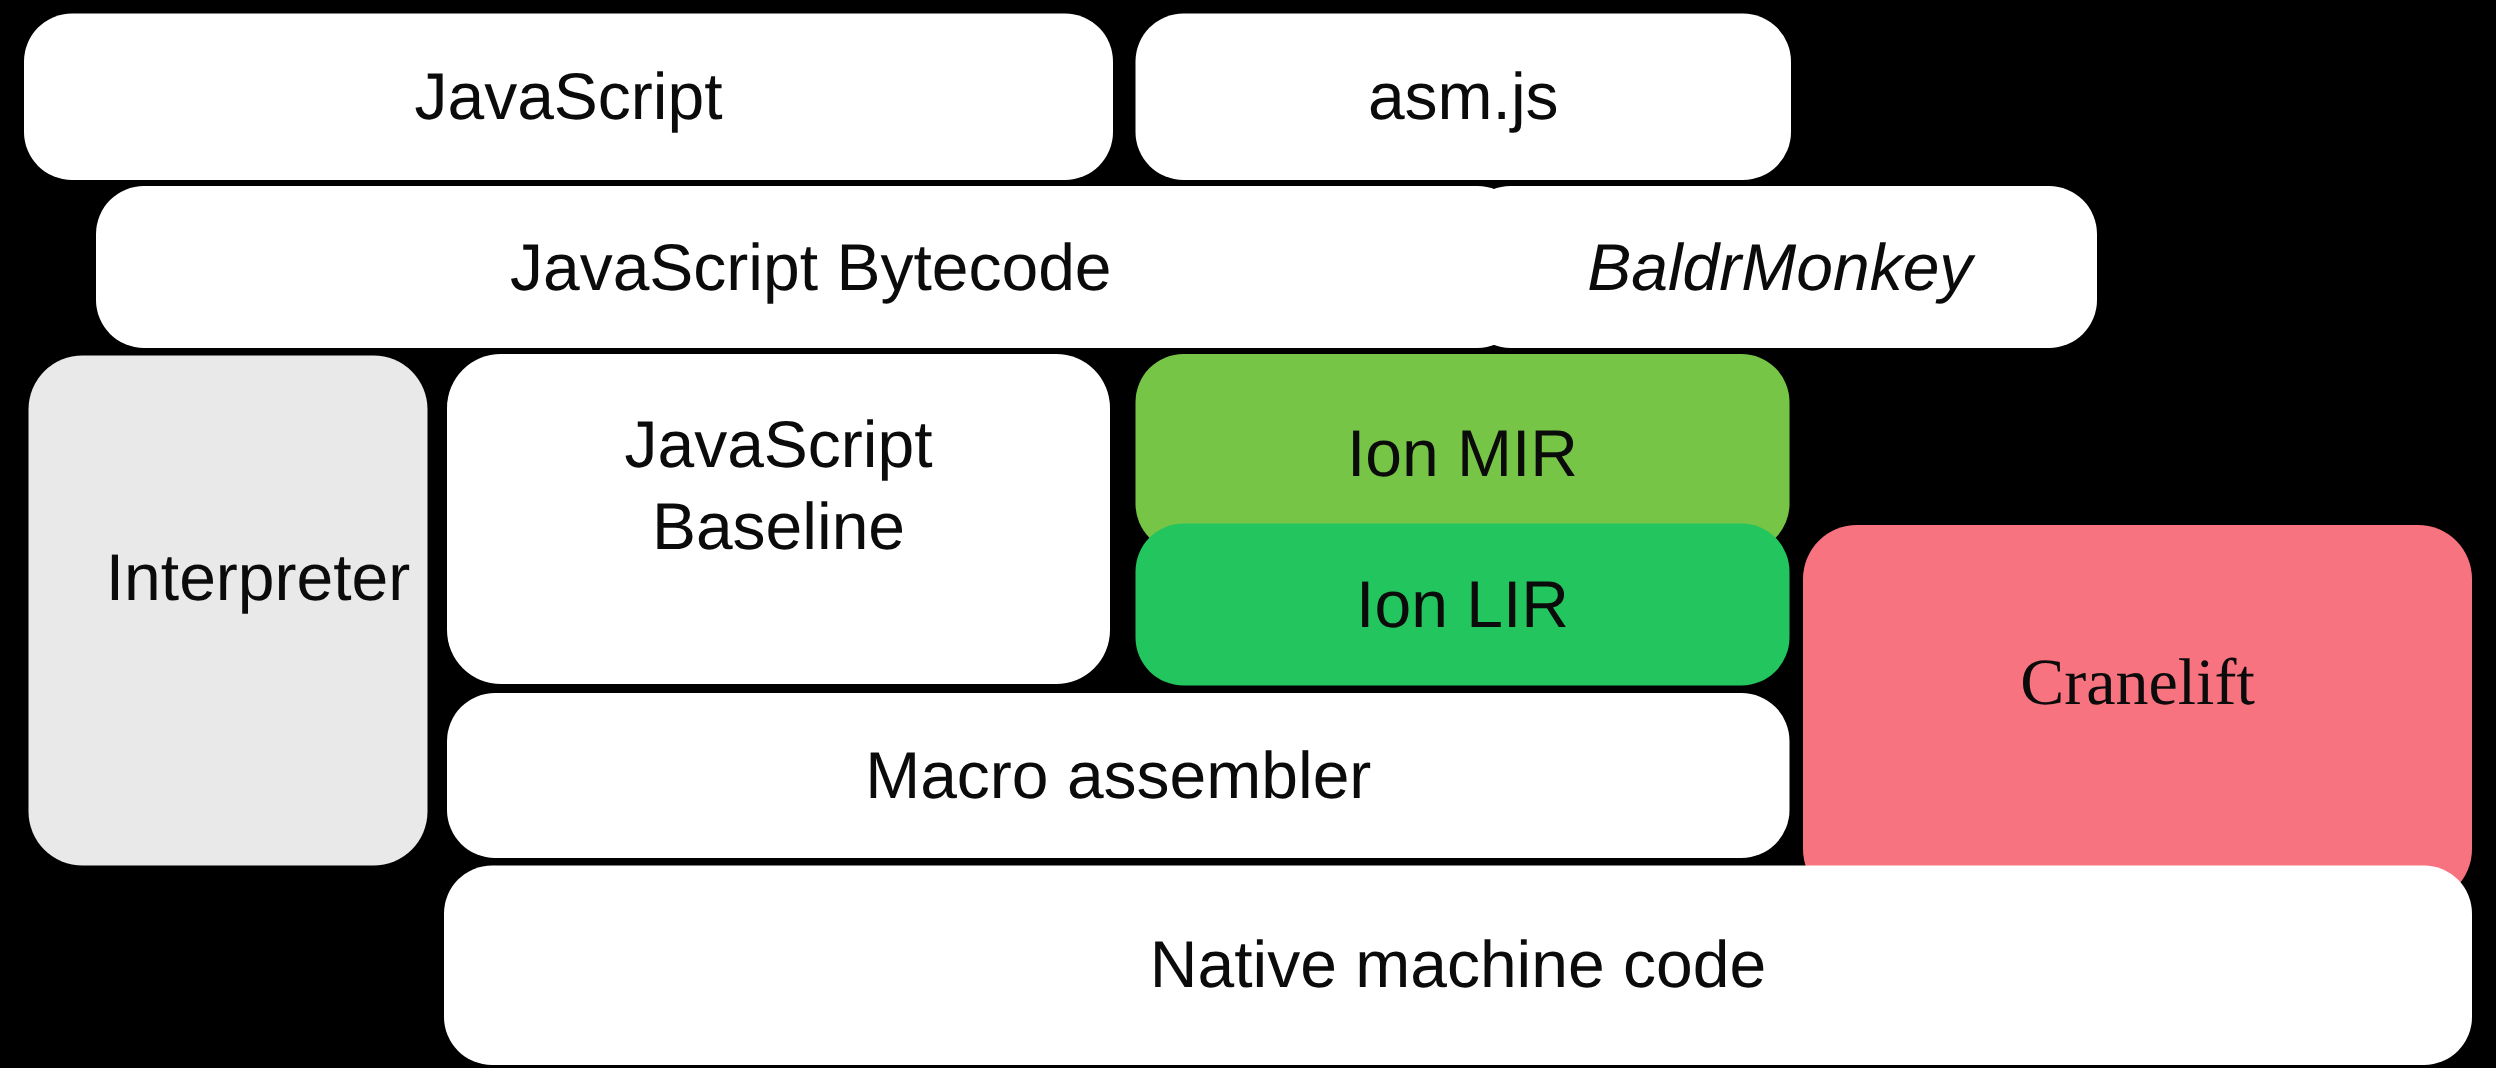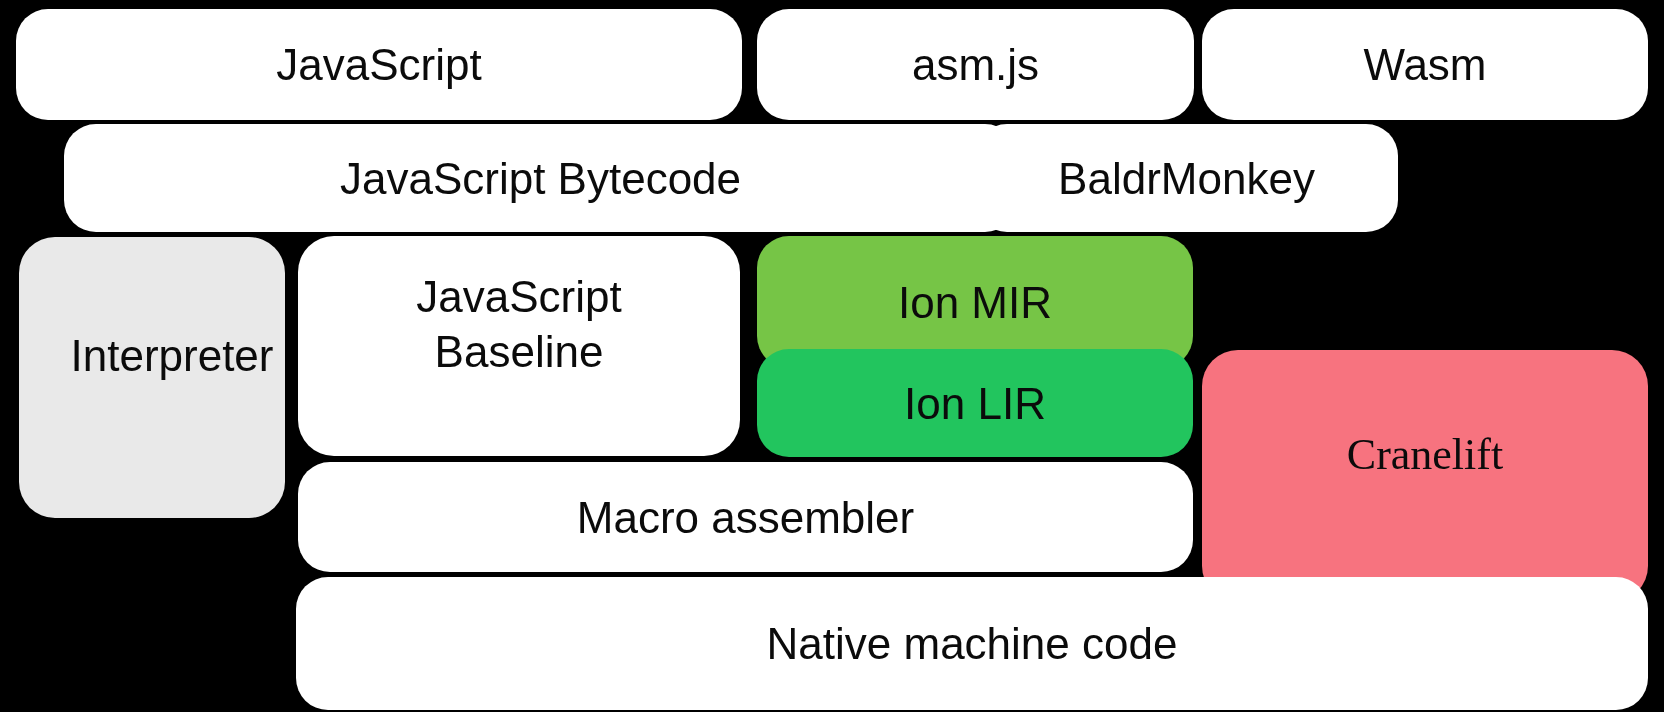--- a/index.html
+++ b/index.html
@@ -31,36 +31,35 @@
     box-sizing: border-box;
   }
   
   .box.tall { padding-bottom: 44px; border-radius: 36px; }
 
   
   .b-javascript  { left: 16px;   top: 9px;   width: 726px;  height: 111px; }
   .b-asmjs       { left: 757px;  top: 9px;   width: 437px;  height: 111px; }
   .b-wasm        { left: 1202px; top: 9px;   width: 446px;  height: 111px; }
   .b-bytecode    { left: 16px;   top: 124px; width: 953px;  height: 108px; }
-  .b-baldrmonkey { left: 975px;  top: 124px; width: 423px;  height: 108px; }
-  .b-interpreter { left: 19px;   top: 237px; width: 266px;  height: 281px; padding-left: 40px; }
+  .b-baldrmonkey { left: 975px;  top: 124px; width: 423px;  height: 108px; font-style: italic; }
+  .b-interpreter { left: 19px;   top: 237px; width: 266px;  height: 340px; padding-left: 40px; }
   .b-baseline    { left: 298px;  top: 236px; width: 442px;  height: 220px; }
   .b-ionmir      { left: 757px;  top: 236px; width: 436px;  height: 132px; }
   .b-ionlir      { left: 757px;  top: 349px; width: 436px;  height: 108px; }
   .b-cranelift   { left: 1202px; top: 350px; width: 446px;  height: 252px; font-family: Liberation Serif, serif; }
   .b-macro       { left: 298px;  top: 462px; width: 895px;  height: 110px; }
   .b-native      { left: 296px;  top: 577px; width: 1352px; height: 133px; }
 </style>
 </head>
 <body style="background: rgb(0, 0, 0);">
 
 <div id="canvas">
   <div class="box b-javascript" style="background: rgb(255, 255, 255); color: rgb(11, 11, 11);">JavaScript</div>
   <div class="box b-asmjs" style="background: rgb(255, 255, 255); color: rgb(11, 11, 11);">asm.js</div>
-  <div class="box b-wasm" style="background: rgb(255, 255, 255); color: rgb(11, 11, 11);">Wasm</div>
   <div class="box b-bytecode" style="background: rgb(255, 255, 255); color: rgb(11, 11, 11); margin-left: 48px;">JavaScript Bytecode</div>
   <div class="box b-baldrmonkey" style="background: rgb(255, 255, 255); color: rgb(11, 11, 11);">BaldrMonkey</div>
   <div class="box b-interpreter tall" style="background: rgb(233, 233, 233); color: rgb(11, 11, 11);">Interpreter</div>
   <div class="box b-baseline tall" style="background: rgb(255, 255, 255); color: rgb(11, 11, 11);">JavaScript
 Baseline</div>
   <div class="box b-ionmir" style="background: rgb(118, 197, 70); color: rgb(11, 11, 11);">Ion MIR</div>
   <div class="box b-ionlir" style="background: #22c55e; color: rgb(11, 11, 11);">Ion LIR</div>
   <div class="box b-cranelift tall" style="background: rgb(247, 115, 127); color: rgb(11, 11, 11);">Cranelift</div>
   <div class="box b-macro" style="background: rgb(255, 255, 255); color: rgb(11, 11, 11);">Macro assembler</div>
   <div class="box b-native" style="background: rgb(255, 255, 255); color: rgb(11, 11, 11);">Native machine code</div>

